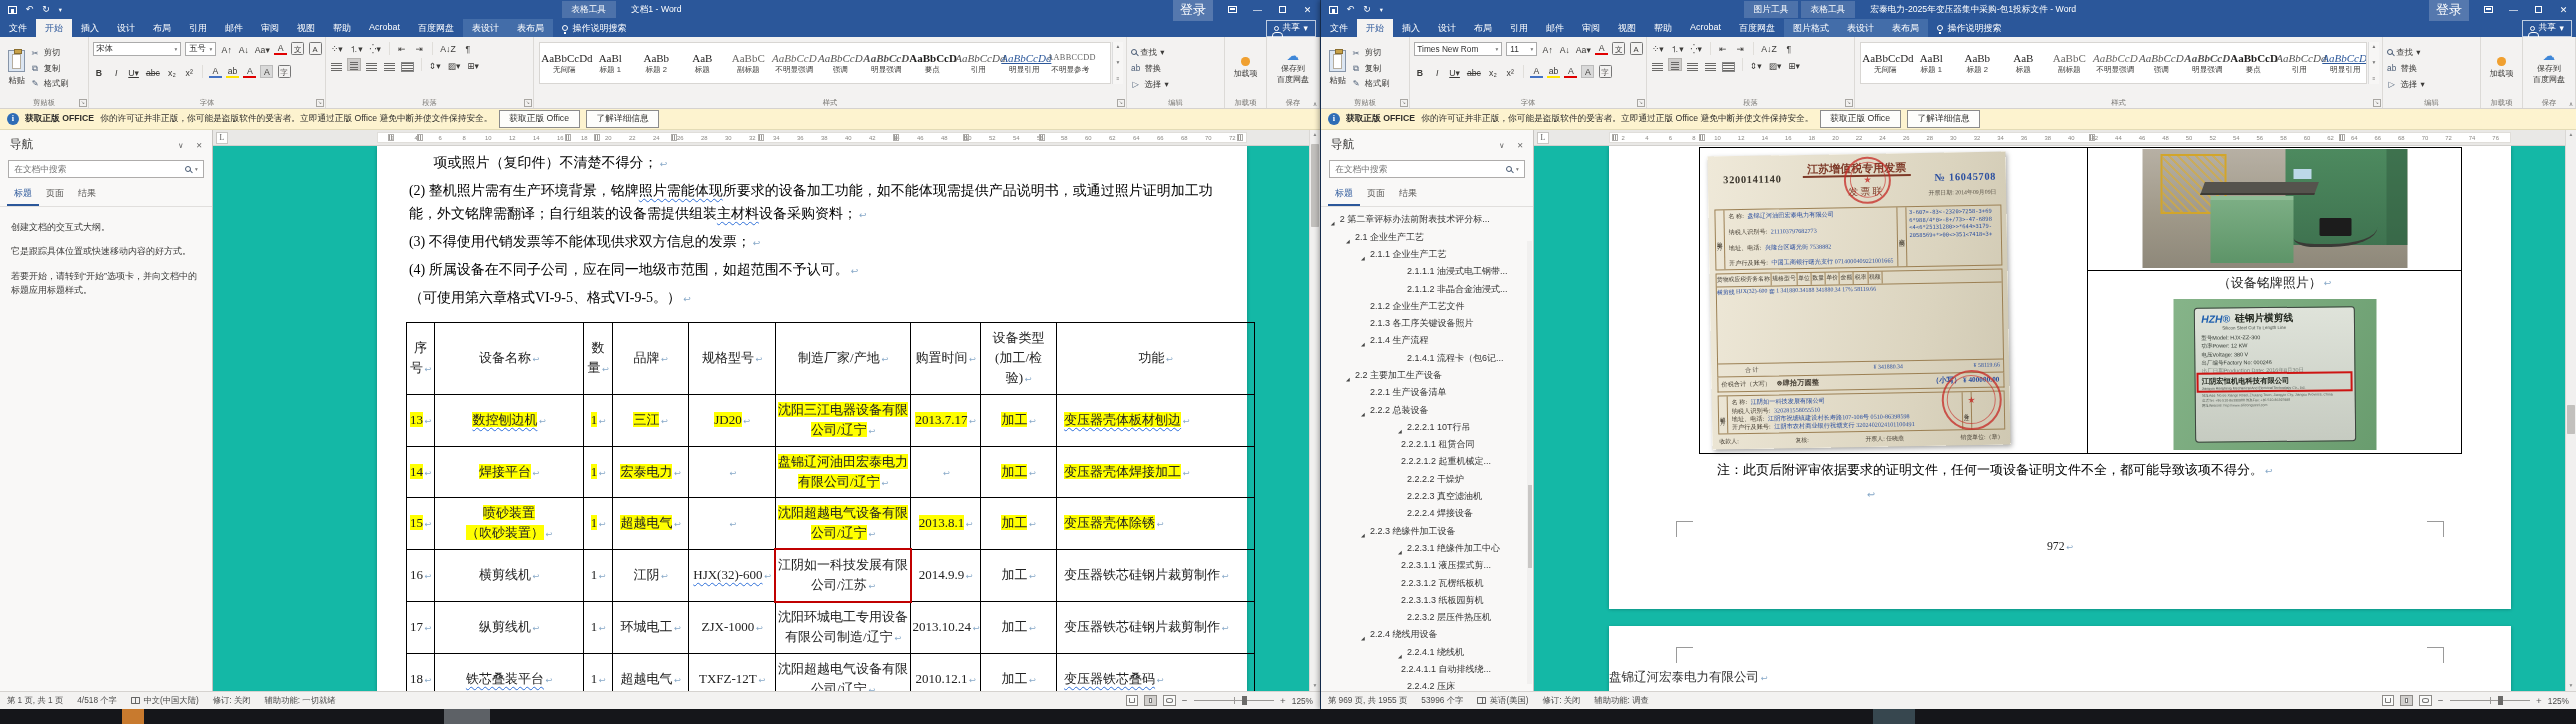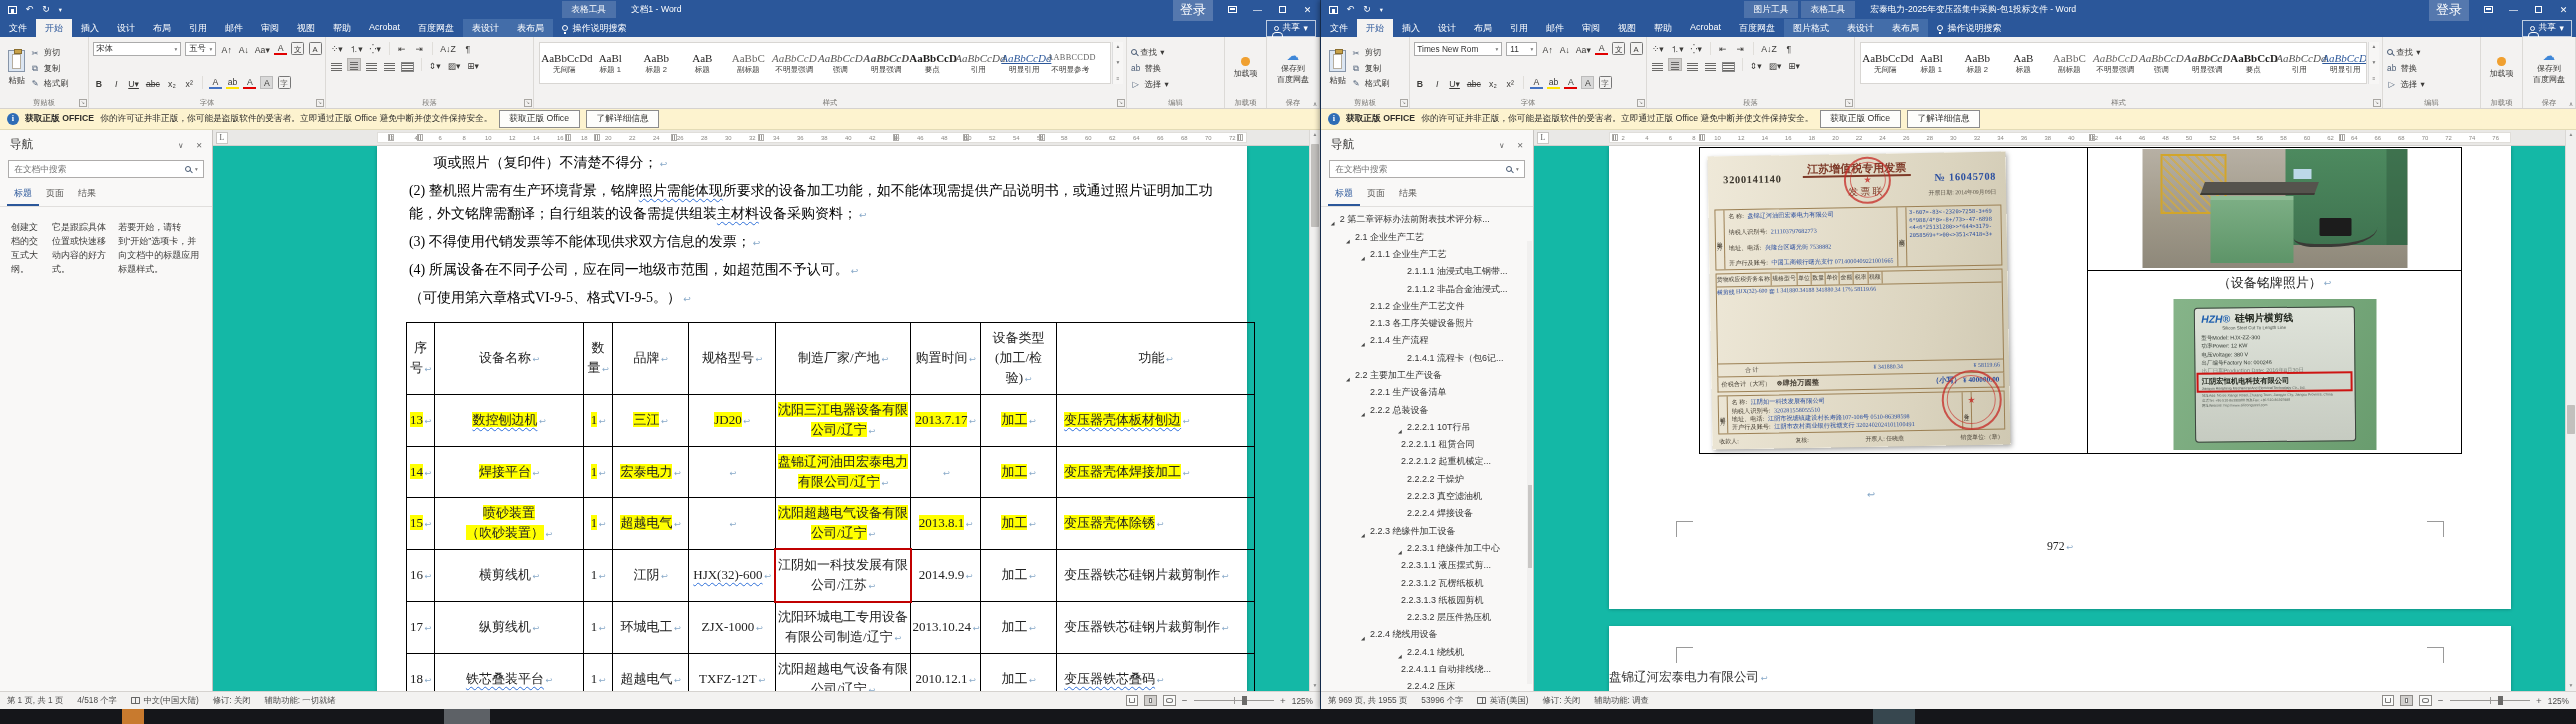--- a/index.html
+++ b/index.html
@@ -41,21 +41,21 @@
 .gname{position:absolute;bottom:0.7px;left:0;right:0;text-align:center;font-size:7.3px;color:#7a7874;white-space:nowrap}
 .launcher{position:absolute;right:1.4px;bottom:1.4px;width:7.6px;height:7.6px;border:0.7px solid #a8a6a2;color:#85837f;font-size:4.9px;line-height:6.2px;text-align:center}
 .g-clip{width:89px;display:flex}
 .paste-big{display:flex;flex-direction:column;align-items:center;justify-content:center;gap:2.1px;padding:1.4px 4.9px;font-size:8.3px;color:#3b3a38}
 .i-clip{width:16.6px;height:22px;background:#dce6f2;border:0.7px solid #8795a8;position:relative}
 .i-clip::before{content:"";position:absolute;left:2.8px;right:2.8px;top:2.8px;bottom:2.8px;background:#fff;border:0.7px solid #b5ad9e}
 .i-clip::after{content:"";position:absolute;left:4.9px;top:-2.1px;width:6.2px;height:2.8px;background:#c8a24a;border:0.7px solid #8a6e2f}
 .clip-col{display:flex;flex-direction:column;justify-content:center;gap:2.8px}
 .sbtn{display:flex;align-items:center;gap:3.5px;font-size:8.3px;color:#3b3a38;white-space:nowrap;height:12.5px}
 .sico{width:10.4px;text-align:center;color:#4a5c75;font-size:8.3px}
-.g-font{width:237px;display:flex;flex-direction:column;gap:20px;padding-top:4.2px}
+.g-font{width:237px;display:flex;flex-direction:column;gap:9px;padding-top:4.2px}
 .frow{display:flex;align-items:center;gap:4.2px}
 .combo{background:#fff;border:0.7px solid #ababab;font-size:8.3px;display:flex;align-items:center;padding:0.7px 2.8px;height:14.6px;color:#333}
 .combo .arr{margin-left:auto;color:#777;font-size:5.5px;padding-left:2.8px}
 .w-fname{width:104px}.w-fsize{width:35px}
 .fbtn{min-width:13px;height:13px;display:flex;align-items:flex-end;justify-content:center;font-size:8.7px;color:#3b3a38;padding:0 1.4px;line-height:1.1}
 .fbtn.u{text-decoration:underline}
 .fbtn.st{text-decoration:line-through}
 .colbar{border-bottom:2.8px solid #ffe400}
 .colbar.red{border-bottom-color:#e00000}
 .colbar.blue{border-bottom-color:#4472c4}
@@ -92,21 +92,21 @@
 
 .docarea{flex:1;display:flex;min-height:0}
 .nav{width:213px;border-right:0.7px solid #c6c4c1;background:#f9f8f7;display:flex;flex-direction:column;flex:0 0 auto;position:relative}
 .nav-head{display:flex;align-items:center;padding:7px 9.7px 2.8px;color:#3b3a39;font-size:11.8px}
 .nav-head .hctl{margin-left:auto;display:flex;gap:12.5px;color:#666;font-size:7.6px}
 .nav-search{margin:4.2px 8.3px 1.4px;display:flex;gap:4.2px;border:0.7px solid #aeacab;background:#fff;height:18px;align-items:center;padding:0 4.9px}
 .nav-search input{border:0;outline:0;flex:1;font-size:8.7px;color:#444;background:transparent;min-width:0}
 .nav-tabs{display:flex;padding:4.9px 7px 0;font-size:9px;color:#5a5856;border-bottom:0.7px solid #e1dfdd}
 .nav-tab{padding:2.1px 7px 4.2px;border-bottom:2.1px solid transparent}
 .nav-tab.active{color:#2b579a;border-bottom-color:#2b579a}
-.nav-body{padding:14px 11px;font-size:9px;color:#3b3a39;line-height:1.55;display:flex;flex-direction:row;gap:10.4px}
+.nav-body{padding:14px 11px;font-size:9px;color:#3b3a39;line-height:1.55;display:flex;flex-direction:column;gap:10.4px}
 .nav-tree{flex:1;overflow:hidden;padding-top:2.1px;font-size:9px;color:#333}
 .titem{display:flex;align-items:flex-end;height:17.3px;white-space:nowrap;overflow:hidden}
 .titem .arrow{width:9px;font-size:4.9px;color:#444;flex:0 0 auto}
 .titem.lvl0{padding-left:9.7px}.titem.lvl1{padding-left:25px}.titem.lvl2{padding-left:40px}.titem.lvl3{padding-left:77px}.titem.lvl4{padding-left:71px}
 .nav-mini-scroll{position:absolute;right:0.7px;top:111px;bottom:7px;width:5.5px;background:#f1f0ef}
 .nav-mini-scroll::after{content:"";position:absolute;left:0.7px;right:0.7px;top:55%;height:83px;background:#c9c7c5}
 .canvas{flex:1;display:flex;flex-direction:column;min-width:0;position:relative}
 .ruler{height:15.3px;background:#e9e8e6;border-bottom:0.7px solid #d2d0cd;position:relative;flex:0 0 auto}
 .ruler-white{position:absolute;top:2.1px;bottom:2.1px;background:#fff;border:0.7px solid #e0deda}
 .ruler-nums{position:absolute;top:2.1px;bottom:2.1px;display:flex;justify-content:space-between;align-items:center}
@@ -1277,20 +1277,21 @@
 
                     <div>地址Add: No.66 Xiange Road, Zhutang Town, Jiangyin City, Jiangsu Province, China</div>
                         <div>电话Tel: +86 510-86390988   传真Fax: +86 510-86397988</div>
                         <div>网址Website: http://www.silicongsteel.com</div>
                       </div>
                   </div>
                 </div>
               </div>
             </div>
           </div>
+          <div class="rnote pm"><span>注：此页后附评审依据要求的证明文件，任何一项设备证明文件不全，都可能导致该项不得分。</span></div>
           <span class="lonepilc">↩</span>
           <span class="cmark cm-tl" style="left:67px;top:375px"></span>
           <span class="cmark cm-tr" style="right:67px;top:375px"></span>
           <div class="pnum"><span>972</span></div>
         </div>
         <div class="pageR2">
           <span class="cmark cm-tl" style="left:67px;top:21px"></span>
           <span class="cmark cm-tr" style="right:67px;top:21px"></span>
           <div class="r2head"><span>盘锦辽河宏泰电力有限公司</span></div>
 

